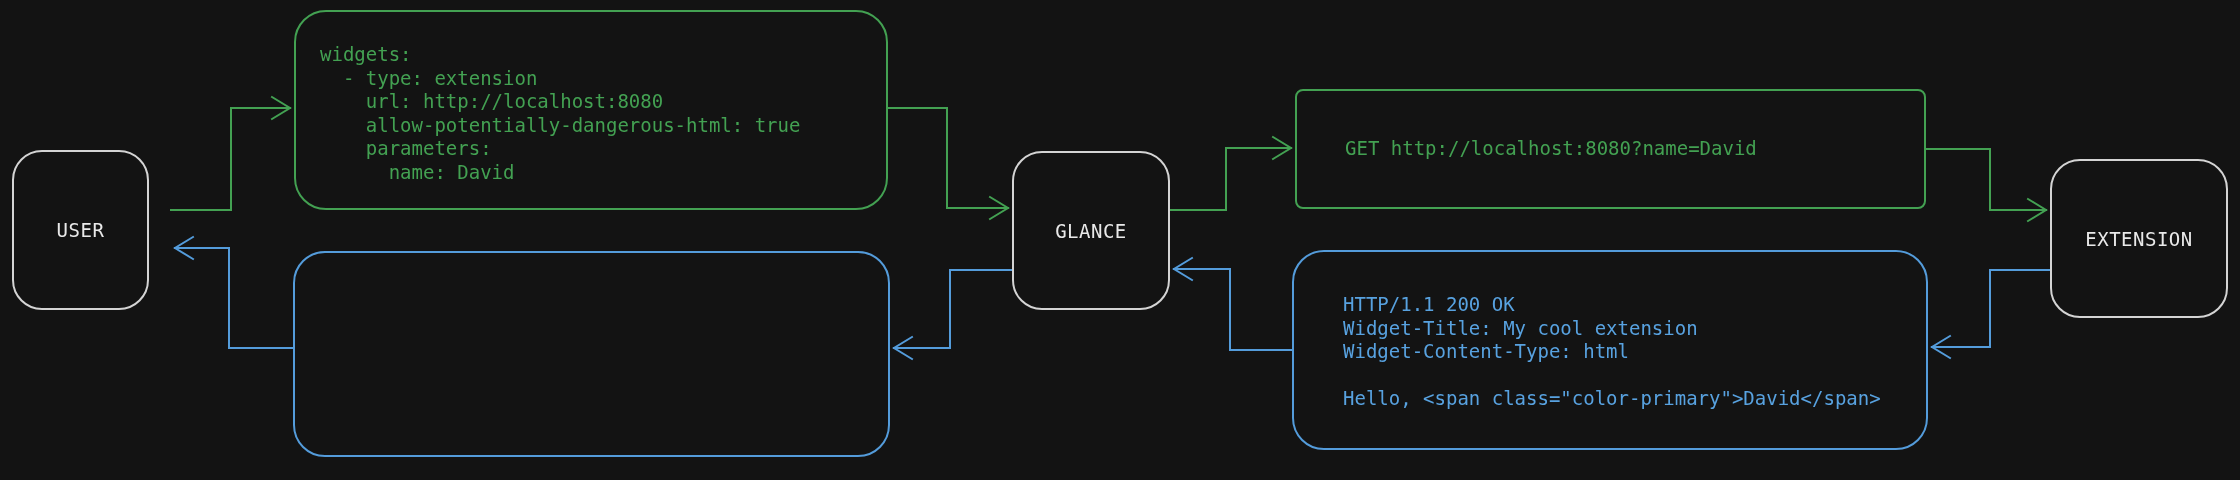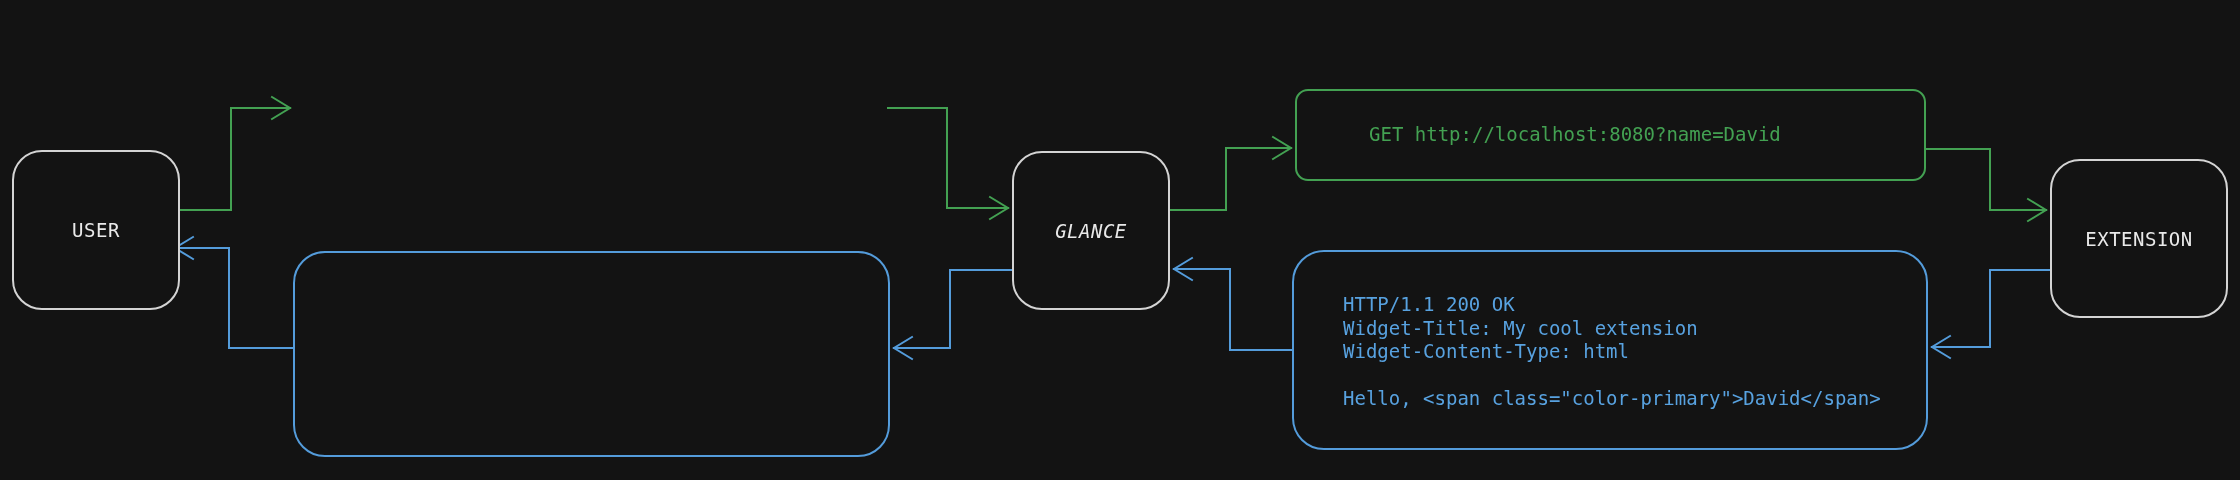--- a/index.html
+++ b/index.html
@@ -30,22 +30,22 @@
     background: #131313;
     border: 2px solid #d4d4d4;
     border-radius: 30px;
     display: flex;
     align-items: center;
     justify-content: center;
     color: #e9e9e9;
     font-size: 19px;
     letter-spacing: 0.5px;
   }
-  #node-user      { left: 12px;   top: 150px; width: 168px;  height: 160px; }
-  #node-glance    { left: 1012px; top: 151px; width: 158px;  height: 159px; font-style: italic; }
+  #node-user      { left: 12px;   top: 150px; width: 137px;  height: 160px; }
+  #node-glance    { left: 1012px; top: 151px; width: 158px;  height: 159px; }
   #node-extension { left: 2050px; top: 159px; width: 178px;  height: 159px; }
 
   .codebox {
     position: absolute;
     z-index: 2;
     background: #131313;
     border-radius: 32px;
   }
   .codebox pre {
     margin: 0;
@@ -57,25 +57,25 @@
   .green-box  { border: 2px solid #43a152; color: #43a152; }
   .blue-box   { border: 2px solid #549cdb; color: #58a2e0; }
 
   #box-config {
     left: 294px; top: 10px;
     width: 594px; height: 200px;
     padding: 31px 16px 0 24px;
   }
   #box-request {
     left: 1295px; top: 89px;
-    width: 631px; height: 92px;
+    width: 631px; height: 120px;
     display: flex;
     align-items: center;
-    padding-left: 72px;
-    border-radius: 13px;
+    padding-left: 48px;
+    border-radius: 8px;
   }
   #box-response {
     left: 1292px; top: 250px;
     width: 636px; height: 200px;
     padding: 41px 3px 0 49px;
   }
   #box-widget {
     left: 293px; top: 251px;
     width: 597px; height: 206px;
     color: #d9d9d9;
@@ -106,20 +106,28 @@
   </div>
 
   <div class="node" id="node-glance">
     <span>GLANCE</span>
   </div>
 
   <div class="node" id="node-extension">
     <span>EXTENSION</span>
   </div>
 
+  <div class="codebox green-box" id="box-config">
+    <pre>widgets:
+  - type: extension
+    url: http://localhost:8080
+    allow-potentially-dangerous-html: true
+    parameters:
+      name: David</pre>
+  </div>
 
   <div class="codebox green-box" id="box-request">
     <pre>GET http://localhost:8080?name=David</pre>
   </div>
 
   <div class="codebox blue-box" id="box-response">
     <pre>HTTP/1.1 200 OK
 Widget-Title: My cool extension
 Widget-Content-Type: html
 

